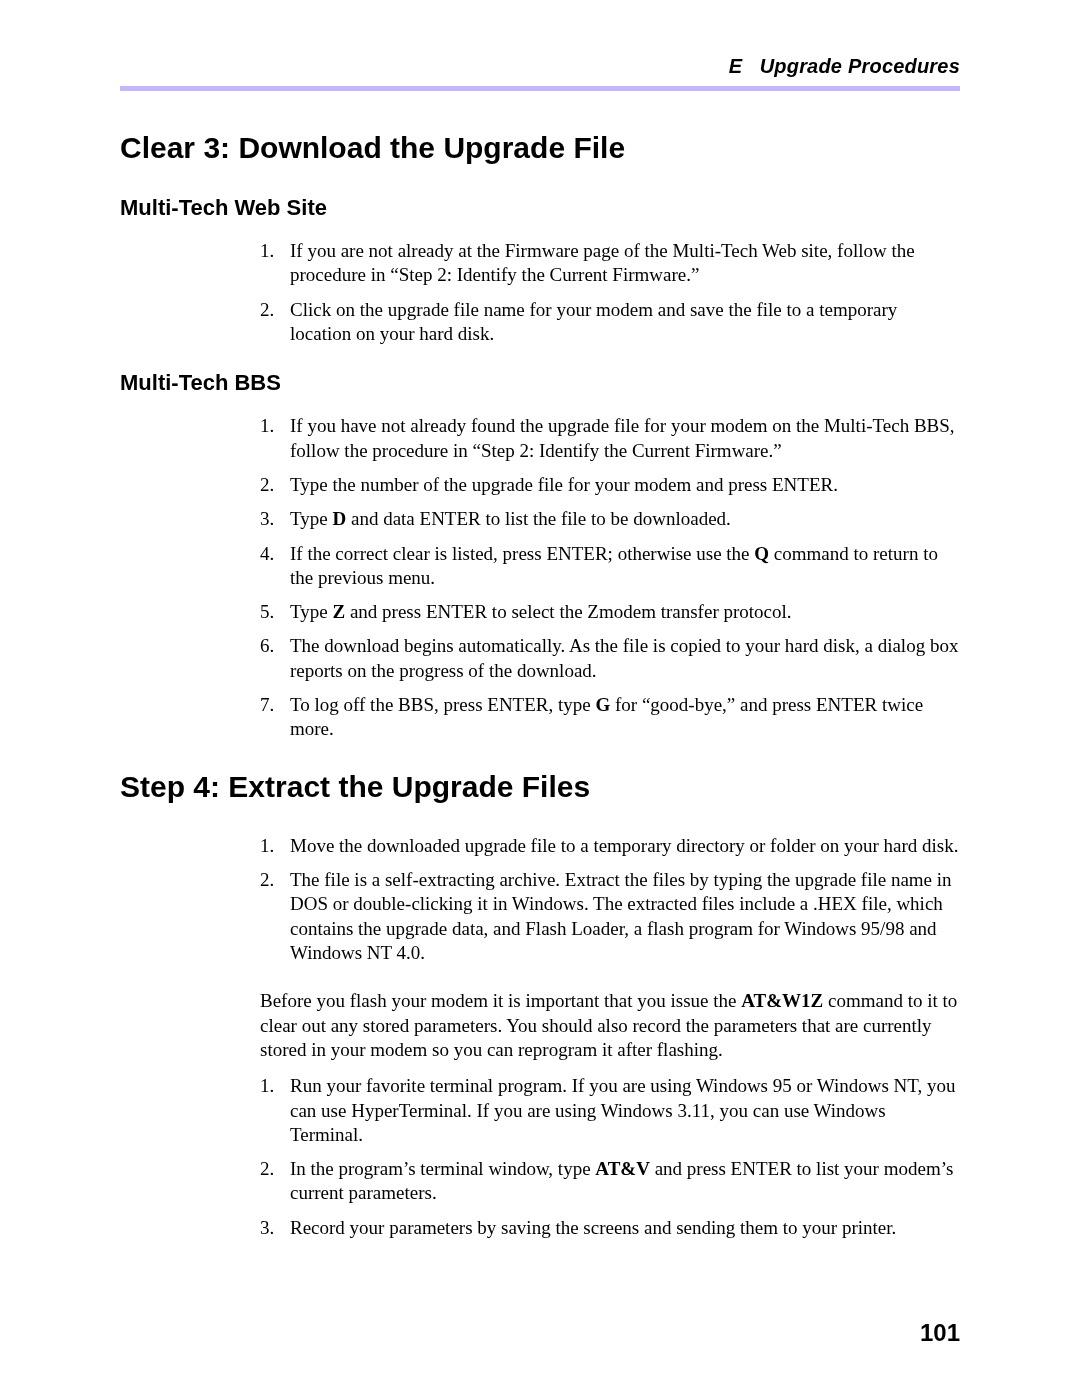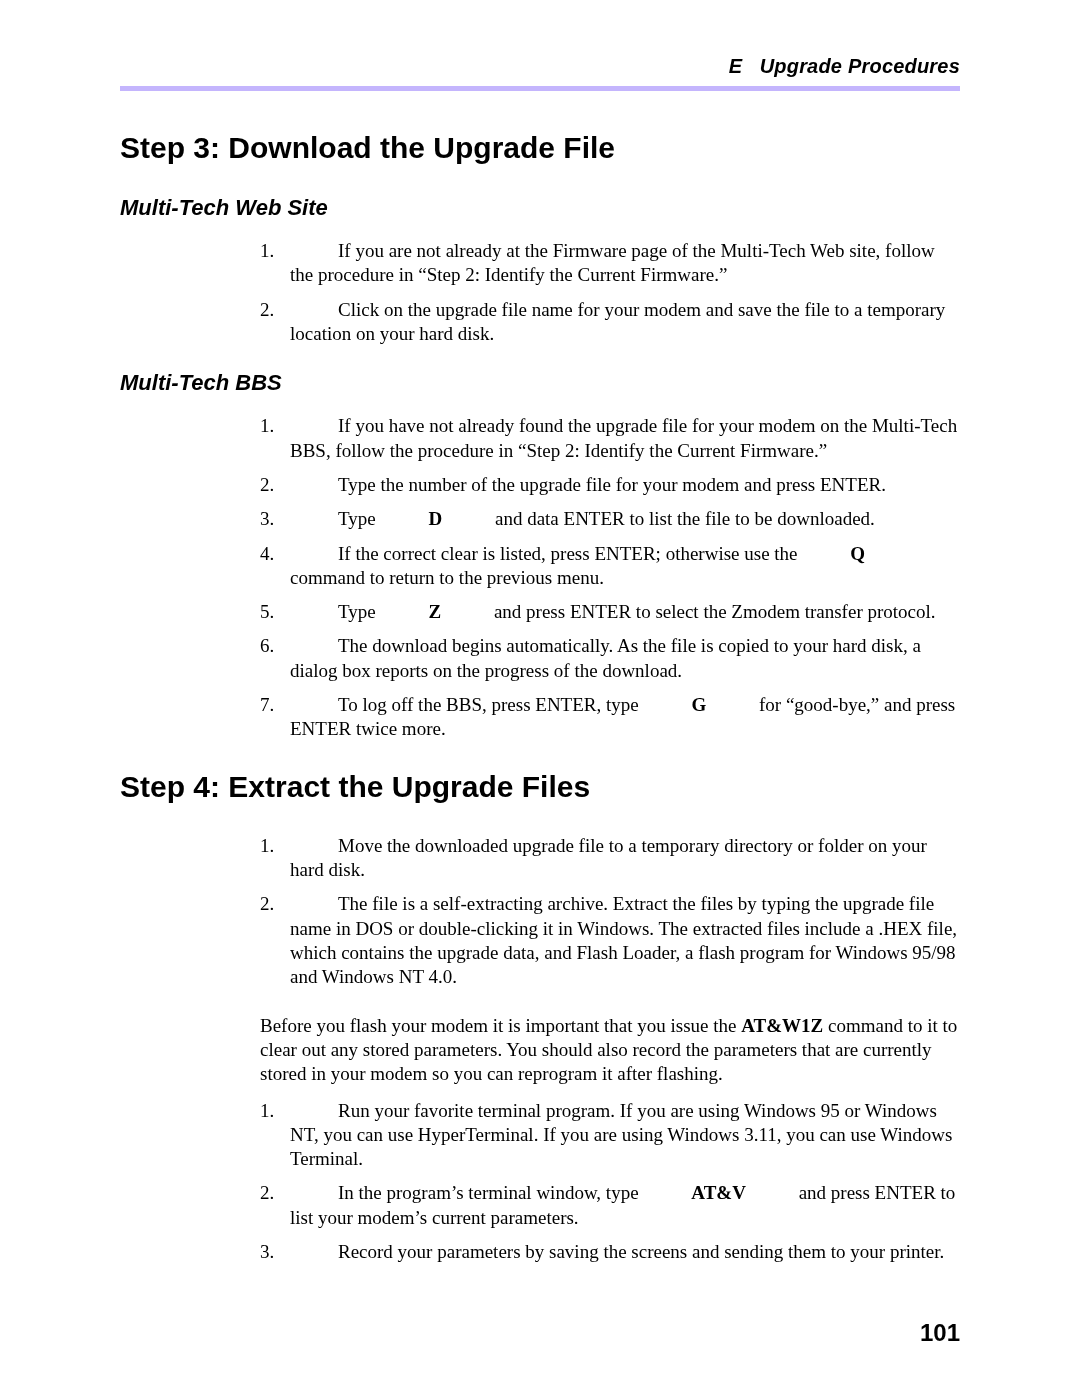--- a/index.html
+++ b/index.html
@@ -29,21 +29,20 @@
   }
   .h2 {
     font-family: Arial, Helvetica, sans-serif;
     font-weight: bold;
     font-size: 30px;
     margin: 40px 0 30px 0;
   }
   .h3 {
     font-family: Arial, Helvetica, sans-serif;
     font-weight: bold;
-    font-style: italic;
     font-size: 22px;
     margin: 8px 0 18px 0;
   }
   .list-block {
     margin-left: 140px;
     font-size: 19px;
     line-height: 1.28;
   }
   .para-block {
     margin-left: 140px;
@@ -62,41 +61,41 @@
     position: relative;
     padding-left: 30px;
     margin-bottom: 10px;
   }
   ol > li::before {
     content: counter(item) ".";
     position: absolute;
     left: 0;
     top: 0;
   }
-  .li-part { font-family: inherit; margin-left: 48px; }
+  .li-part { font-family: inherit; }
   .b { font-weight: bold; }
   .page-number {
     position: absolute;
     bottom: 50px;
     right: 120px;
     font-family: Arial, Helvetica, sans-serif;
     font-weight: bold;
     font-size: 24px;
   }
 </style>
 </head>
 <body>
 
 <div class="page">
 
   <div class="running-head">
     <span>E</span>&nbsp;&nbsp;&nbsp;<span>Upgrade Procedures</span>
   </div>
 
-  <div class="h2">Step 3: Download the Upgrade File</div>
+  <div class="h2">Clear 3: Download the Upgrade File</div>
 
   <div class="h3">Multi-Tech Web Site</div>
   <div class="list-block">
     <ol>
       <li><span class="li-part">If you are not already at the Firmware page of the Multi-Tech Web site, follow the procedure in “Step 2: Identify the Current Firmware.”</span></li>
       <li><span class="li-part">Click on the upgrade file name for your modem and save the file to a temporary location on your hard disk.</span></li>
     </ol>
   </div>
 
   <div class="h3">Multi-Tech BBS</div>

